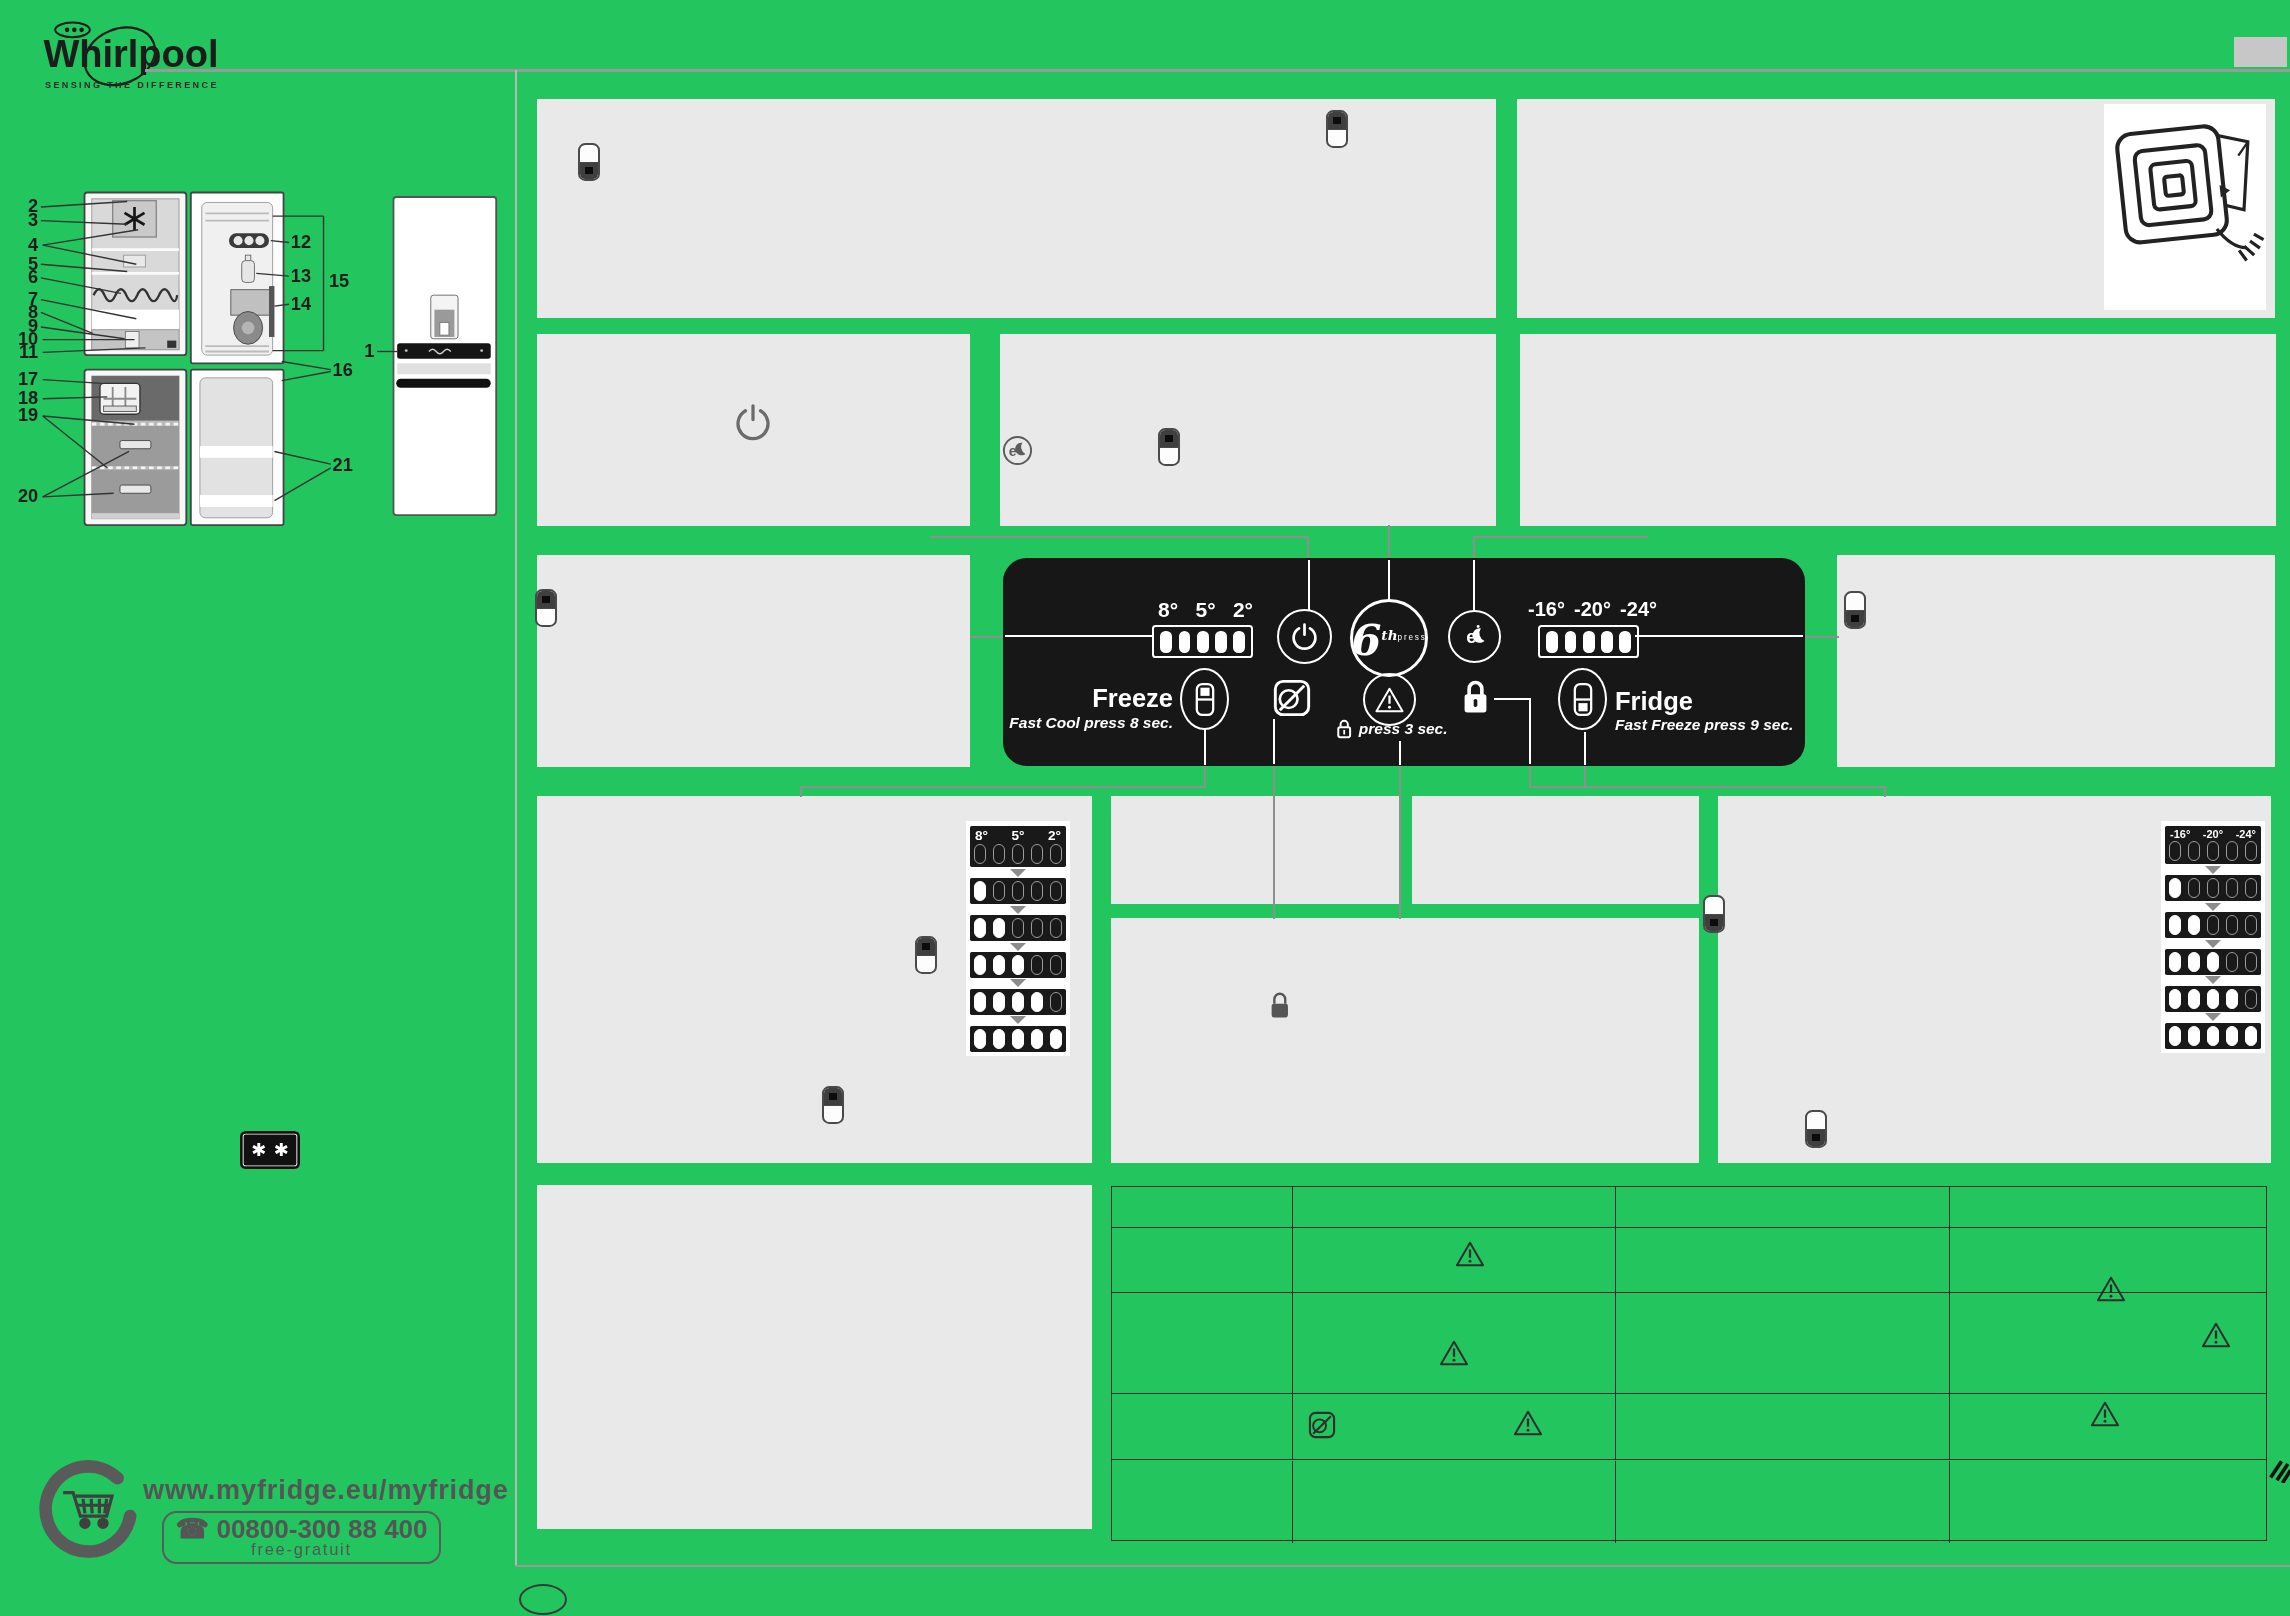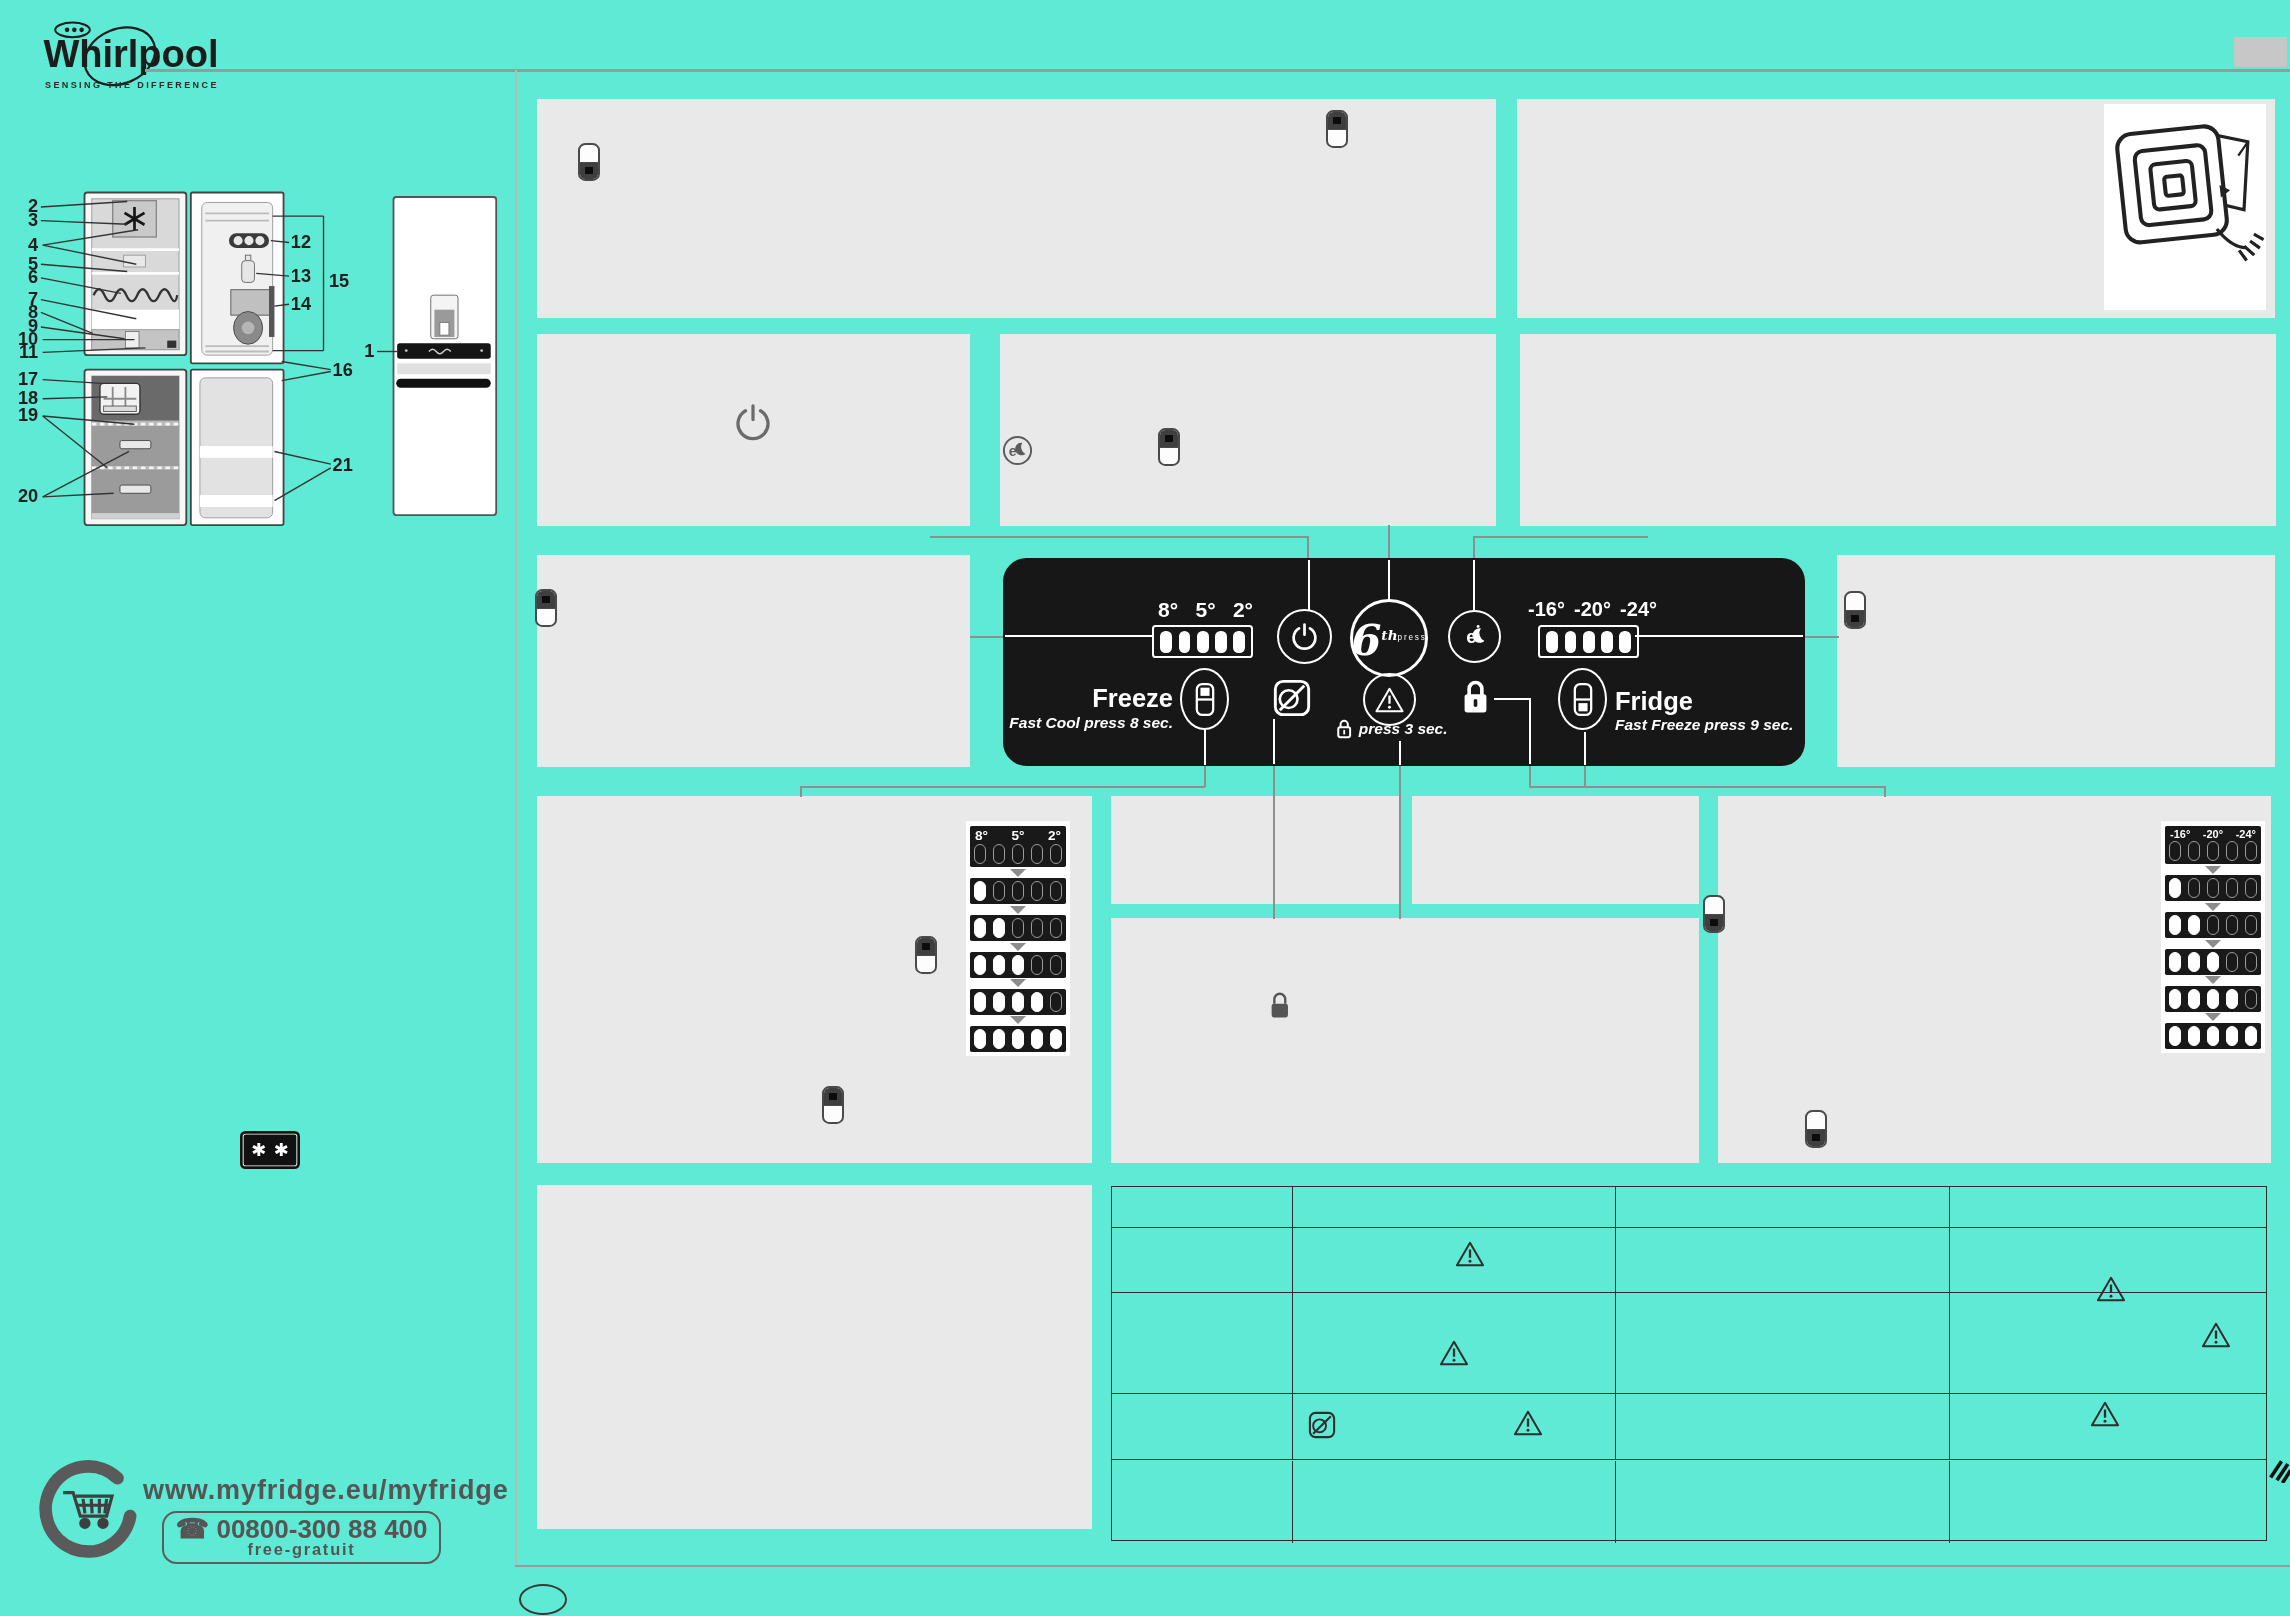--- a/index.html
+++ b/index.html
@@ -1,16 +1,16 @@
 <!DOCTYPE html>
 <html style="font-size:14.5px"><head>
 <meta charset="utf-8">
 <style>
   html,body{margin:0;padding:0;background:#fff;}
-  #page{position:relative;width:2290px;height:1616px;background:#5eead4;overflow:hidden;
+  #page{position:relative;width:2290px;height:1616px;background:#22c55e;overflow:hidden;
         font-family:"Liberation Sans", sans-serif;color:#222;}
   .blk{position:absolute;background:#e9e9e9;}
   .rule{position:absolute;background:#9a9a9a;}
   .wline{position:absolute;background:#fff;z-index:6;}
   .gline{position:absolute;background:#8f8f8f;z-index:4;}
 
   
   #logo{position:absolute;left:27px;top:18px;width:264px;height:82px;}
   #logo .brand{position:absolute;left:16.4px;top:14.5px;font-size:38px;font-weight:bold;color:#1c1c1c;letter-spacing:0px;}
   #logo .tag{position:absolute;left:18px;top:62px;font-size:9px;font-weight:bold;letter-spacing:2.4px;color:#2a2a2a;}
@@ -53,21 +53,21 @@
   #faults .cell{position:absolute;box-sizing:border-box;border-right:1.8px solid #2e2e2e;border-bottom:1.8px solid #2e2e2e;}
   #faults{border:1.8px solid #2e2e2e;box-sizing:border-box;}
   .tic{position:absolute;transform:translate(-50%,-50%);z-index:3;}
 
   
   #web{position:absolute;left:143px;top:1475px;font-size:27px;font-weight:bold;color:#555;letter-spacing:0.9px;}
   #phonebox{position:absolute;left:162px;top:1511px;width:275px;height:49px;border:2.7px solid #5c5c5c;border-radius:14.5px;
             display:flex;flex-direction:column;align-items:center;justify-content:center;color:#555;}
   #phonebox .num{font-size:26px;font-weight:bold;display:flex;align-items:center;gap:7.3px;line-height:23.6px;}
   #phonebox .num .ph{font-size:27px;}
-  #phonebox .note{font-size:16.4px;font-weight:bold;letter-spacing:1.8px;line-height:16.4px;}
+  #phonebox .note{font-size:16.4px;font-weight:normal;letter-spacing:1.8px;line-height:16.4px;}
 
   #twostar{position:absolute;left:240px;top:1131px;width:60px;height:38px;background:#111;border-radius:5.5px;
            display:flex;align-items:center;justify-content:center;gap:7.3px;color:#fff;font-size:18px;z-index:3;
            box-shadow:inset 0 0 0 2.7px #111, inset 0 0 0 3.6px #fff;}
   #pagemark{position:absolute;left:519px;top:1584px;width:44px;height:27px;border:2.7px solid #3a3a3a;border-radius:50%;}
   #cornerbtn{position:absolute;left:2234px;top:37px;width:53px;height:30px;background:#c7c7c7;}
 </style>
 </head>
 <body>
 

